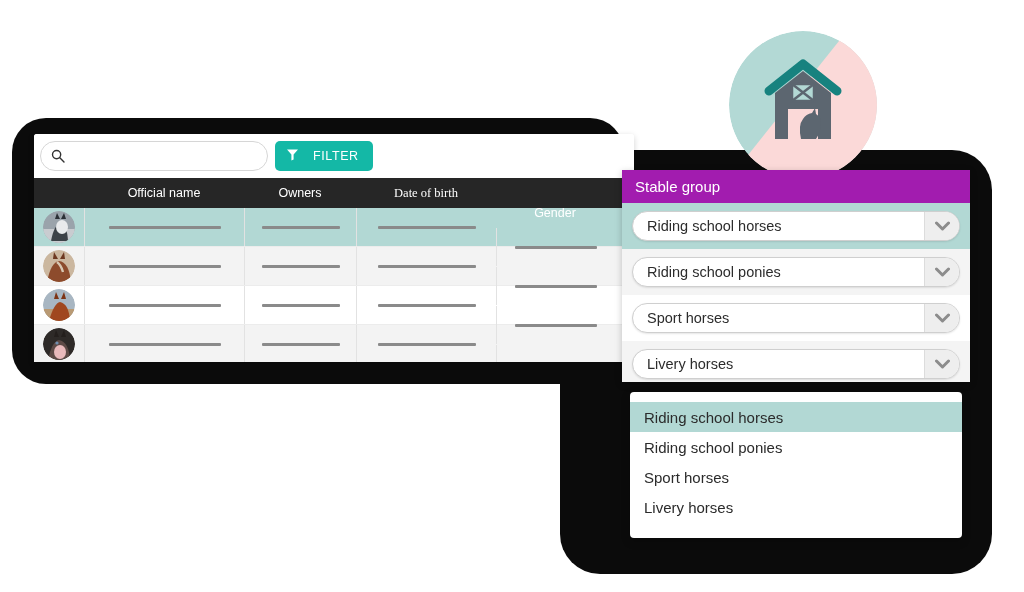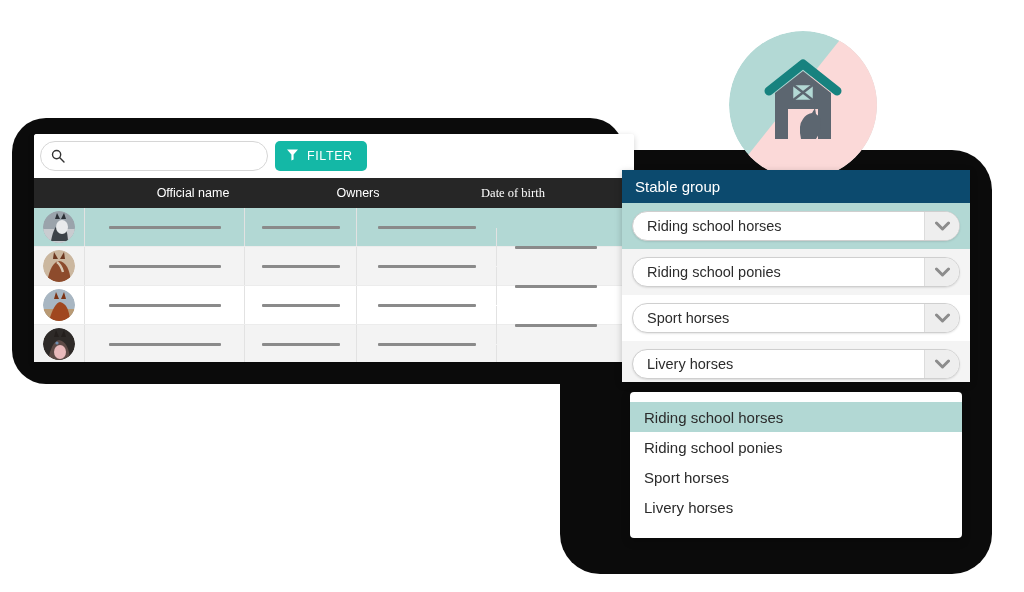--- a/index.html
+++ b/index.html
@@ -98,34 +98,33 @@
     padding: 0 14px 0 11px;
     background: #14b8a6;
     border: 0;
     border-radius: 5px;
     color: #ffffff;
     font-family: "Liberation Sans", sans-serif;
     font-size: 12.5px;
     letter-spacing: 0.6px;
     display: flex;
     align-items: center;
-    gap: 8px;
+    gap: 14px;
     cursor: pointer;
     justify-content: flex-end;
   }
   .funnel-icon { display: block; }
 
   .thead {
     height: 30px;
     background: #262626;
     display: flex;
     align-items: center;
     color: #ffffff;
     font-size: 12.5px;
-    gap: 29px;
   }
   .th-avatar { width: 50px; flex: 0 0 50px; }
   .th {
     flex: 0 0 auto;
     text-align: center;
   }
   .col-name   { width: 160px; }
   .col-owner  { width: 112px; }
   .col-dob    { width: 140px; font-family: Liberation Serif, serif; }
   .col-gender { width: 118px; margin-top: 40px; }
@@ -179,21 +178,21 @@
     left: 622px;
     top: 170px;
     width: 348px;
     height: 212px;
     background: #ffffff;
     box-shadow: 0 2px 7px rgba(0,0,0,0.22);
     overflow: hidden;
   }
   .stable-header {
     height: 33px;
-    background: #0c4a6e;
+    background: #a21caf;
     color: #ffffff;
     font-size: 15px;
     display: flex;
     align-items: center;
     padding-left: 13px;
     box-sizing: border-box;
   }
   .group-row {
     height: 46px;
     display: flex;

